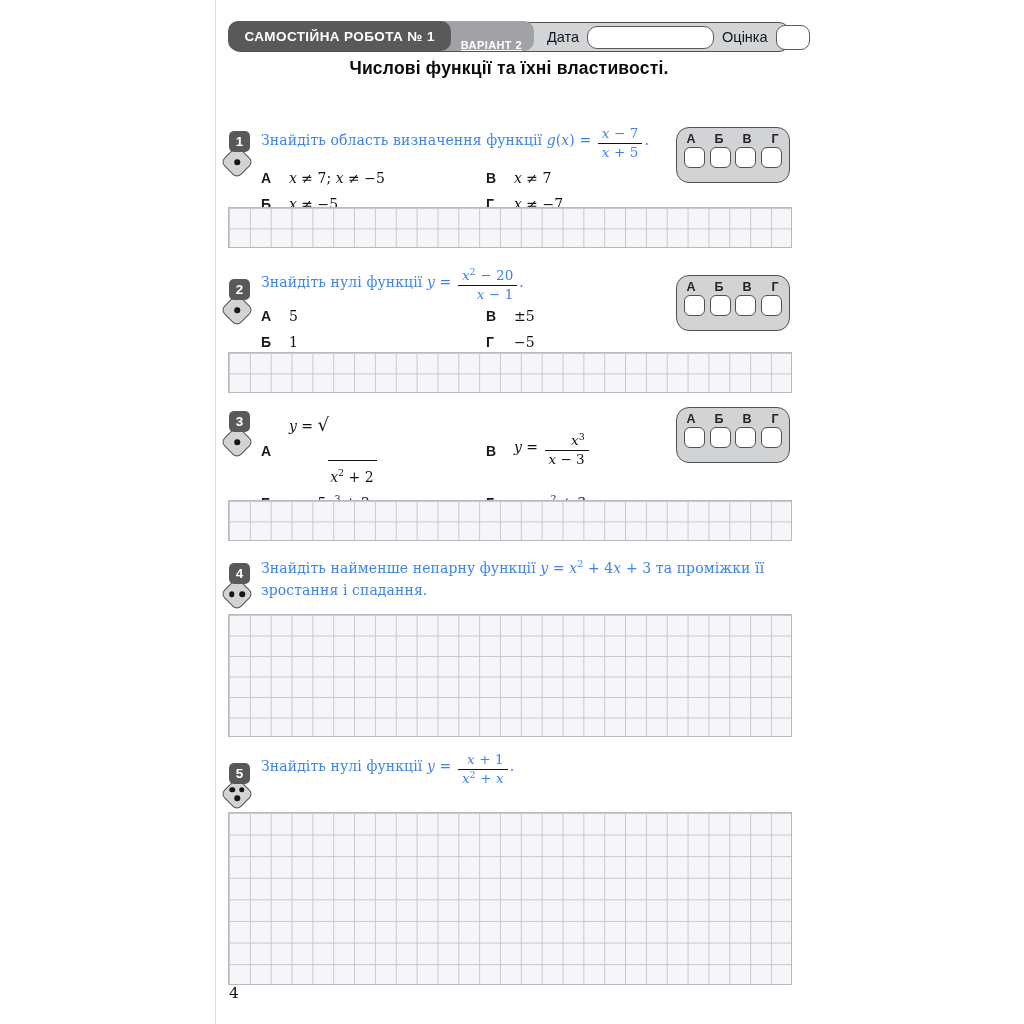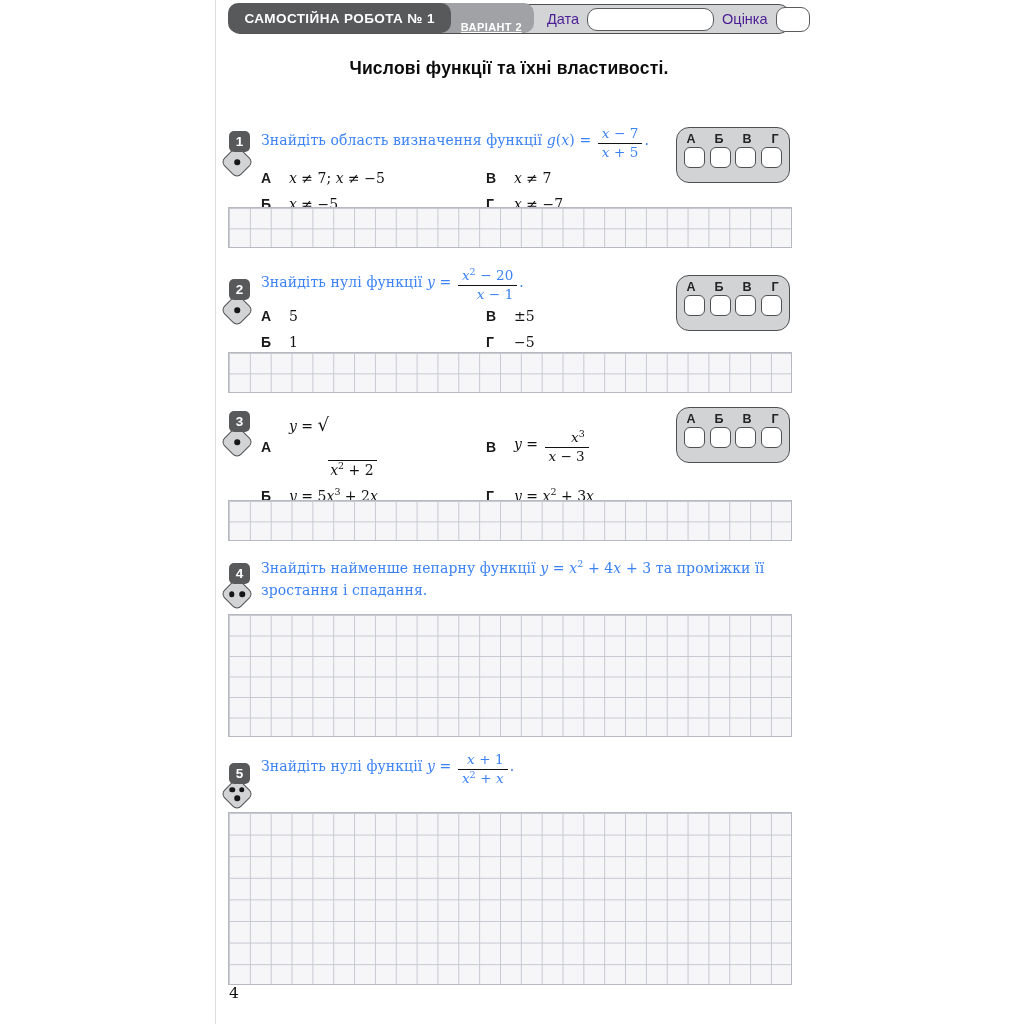--- a/index.html
+++ b/index.html
@@ -1,28 +1,28 @@
 <!DOCTYPE html>
 <html><head>
 <meta charset="utf-8">
 <style>
   html,body{margin:0;padding:0;background:#ffffff;}
   body{width:1024px;height:1024px;position:relative;font-family:"Liberation Sans",sans-serif;color:#141414;}
   .page{position:absolute;left:215px;top:0;width:586px;height:1024px;background:#fff;border-left:1px solid #dedee2;}
 
   
-  .bar{position:absolute;top:4px;left:13px;width:561px;height:30px;box-sizing:border-box;
+  .bar{position:absolute;top:22px;left:13px;width:561px;height:30px;box-sizing:border-box;
        border:1.6px solid #4f5052;border-radius:11px;background:#d3d4d6;display:flex;align-items:center;}
   .pill-dark{position:relative;z-index:2;height:30px;margin:-1.6px 0 0 -1.6px;box-sizing:border-box;
        background:#58595b;border-radius:10px;display:flex;align-items:center;padding:0 16px;
        color:#fff;font-weight:bold;font-size:13.5px;letter-spacing:.4px;white-space:nowrap;}
   .pill-mid{position:relative;z-index:1;height:30px;margin:-1.6px 0 0 -20px;box-sizing:border-box;
        background:#a0a2a5;border-radius:10px;display:flex;align-items:flex-end;padding:0 12px 0 30px;
        color:#fff;font-weight:bold;font-size:11px;letter-spacing:.4px;white-space:nowrap;text-decoration:underline;}
-  .bar-label{font-size:14.5px;color:#4c1d95;margin-left:13px;}
+  .bar-label{font-size:14.5px;color:#0f172a;margin-left:13px;}
   .date-input{box-sizing:border-box;width:127px;height:23px;margin-left:8px;background:#fff;
        border:1.4px solid #5a5b5d;border-radius:10px;outline:none;padding:0 8px;font-size:13px;}
   .grade-wrap{margin-left:auto;display:flex;align-items:center;margin-right:5px;}
   .grade-input{box-sizing:border-box;width:34px;height:25px;margin-left:8px;background:#fff;
        border:1.4px solid #5a5b5d;border-radius:9px;outline:none;text-align:center;font-size:13px;}
 
   
   .title{position:absolute;top:57px;left:0;width:100%;text-align:center;font-weight:bold;
          font-size:17.5px;line-height:23.5px;color:#0c0c0c;letter-spacing:.2px;}
 
@@ -46,21 +46,21 @@
 
   
   .mv{font-family:"DejaVu Serif",serif;font-style:italic;}
   .mt{font-family:"DejaVu Serif",serif;}
   sup.msup{font-size:9.5px;line-height:0;}
   .frac{display:inline-block;vertical-align:-0.85em;text-align:right;line-height:1.15;font-size:13.5px;margin:0 2px;}
   .frac .num{display:block;padding:0 4px 1px;border-bottom:1.2px solid #111;}
   .frac .den{display:block;padding:1px 4px 0;}
   .sqrt{display:inline-flex;align-items:flex-start;}
   .rsign{font-family:"DejaVu Serif",serif;font-size:1.3em;line-height:1;margin-right:-1px;}
-  .rad{border-top:1.3px solid #111;padding:1px 3px 0 2px;margin-top:44px;}
+  .rad{border-top:1.3px solid #111;padding:8px 3px 0 2px;margin-top:44px;}
 
   
   .abox{position:absolute;left:447px;top:1px;width:114px;height:56px;box-sizing:border-box;
         background:#d2d3d5;border:1.6px solid #4f5052;border-radius:13px;}
   .abox-letters{display:grid;grid-template-columns:repeat(4,1fr);text-align:center;
         font-weight:bold;font-size:12.5px;color:#242426;margin-top:4px;}
   .abox-cells{display:grid;grid-template-columns:repeat(4,1fr);margin-top:1px;padding:0 5px;}
   .acell{width:21px;height:21px;box-sizing:border-box;background:#fff;border:1.5px solid #4f5052;
         border-radius:6px;margin:0 auto;}
 

